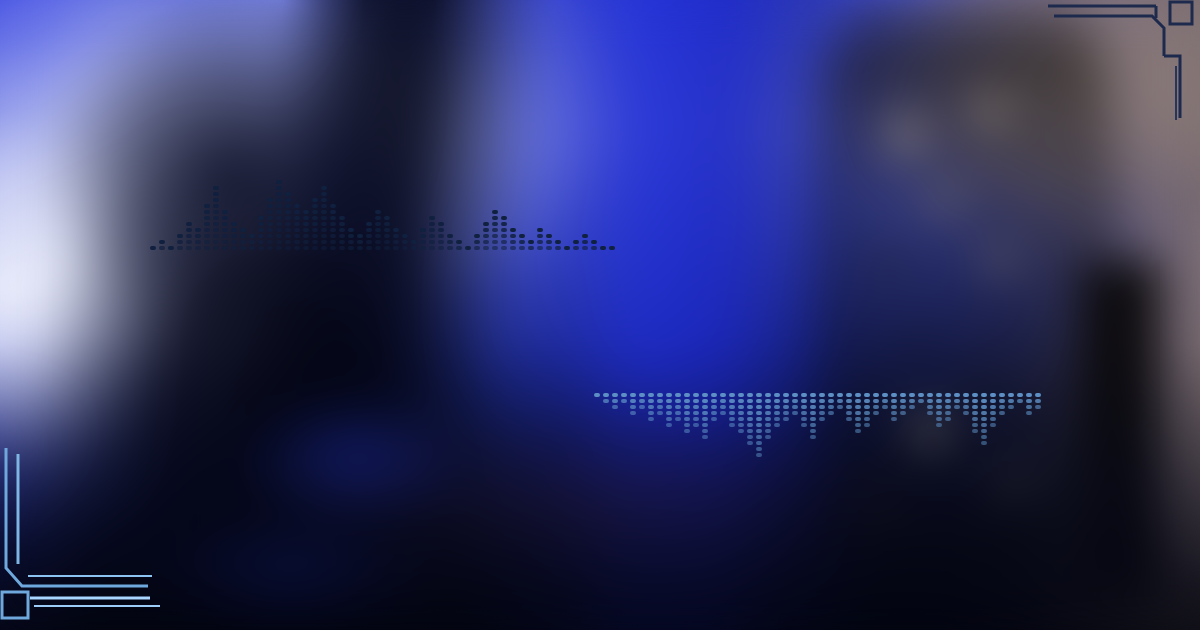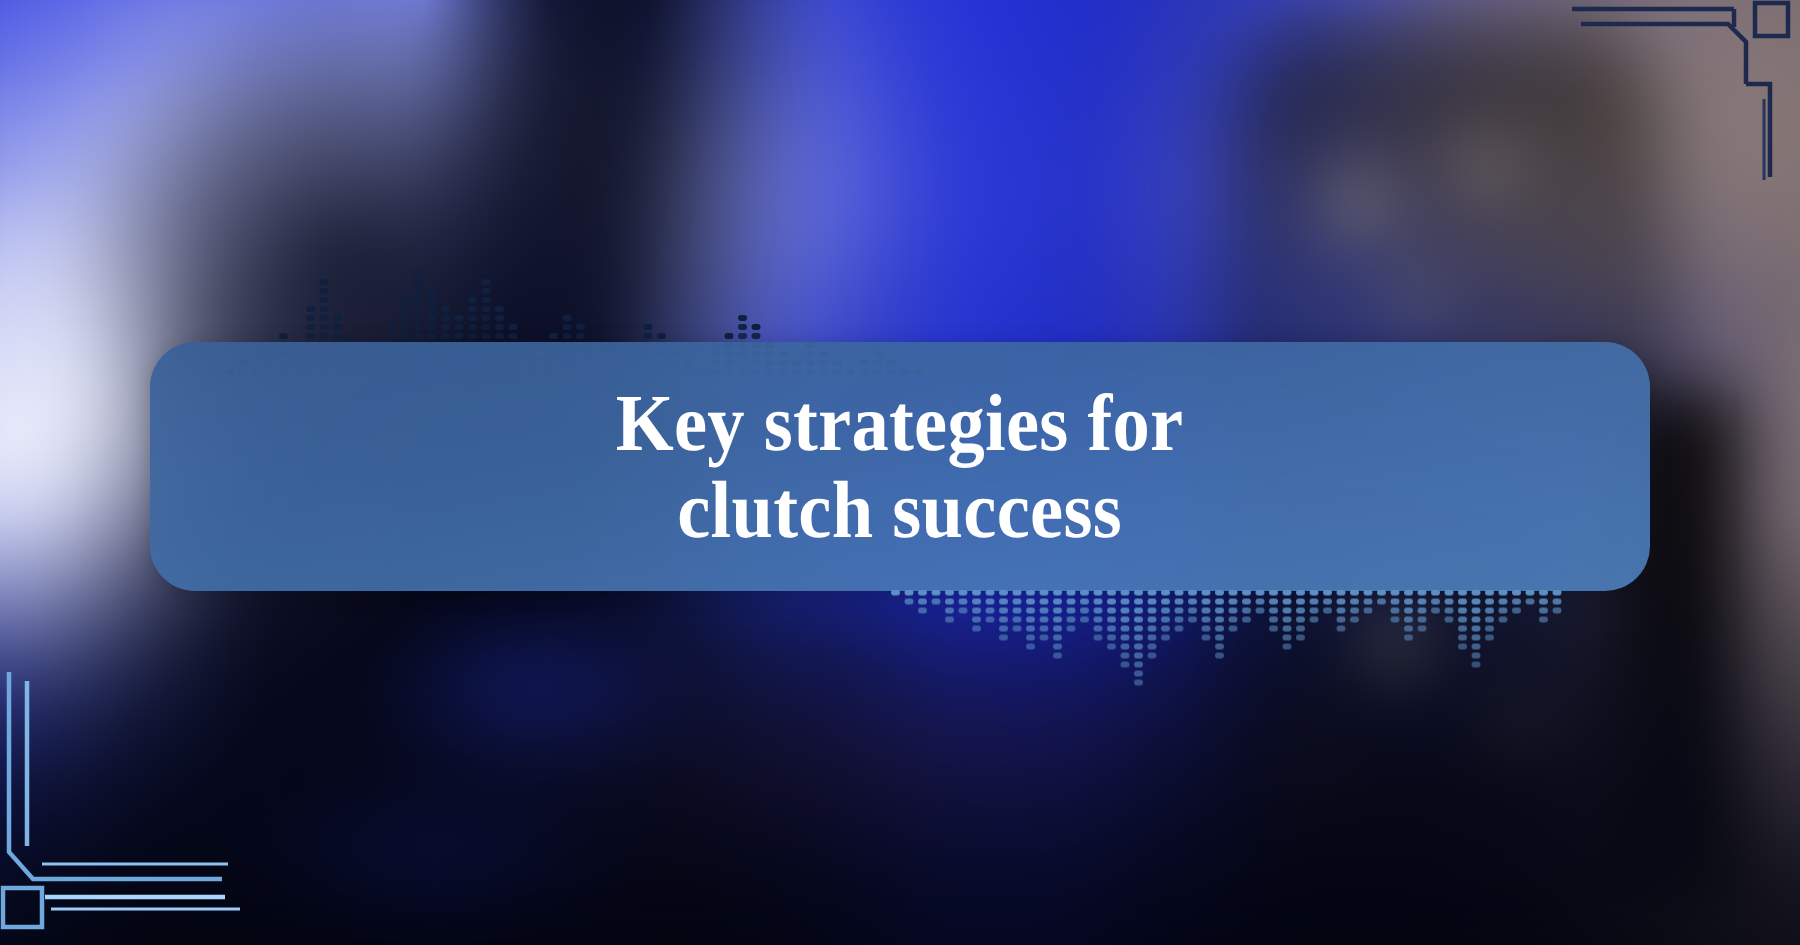--- a/index.html
+++ b/index.html
@@ -679,24 +679,20 @@
     <svg width="190" height="190" viewBox="0 0 190 190" fill="none">
       <path d="M6 8 V128 L22 146 H148" stroke="#6fa8dc" stroke-width="3"></path>
       <path d="M18 14 V124" stroke="#7fb5e4" stroke-width="3"></path>
       <path d="M28 136 H152" stroke="#8cc3f0" stroke-width="2"></path>
       <rect x="2" y="152" width="26" height="26" stroke="#6fa8dc" stroke-width="3" fill="none"></rect>
       <path d="M30 158 H150" stroke="#a8d6ff" stroke-width="3"></path>
       <path d="M34 166 H160" stroke="#9ccdf8" stroke-width="2"></path>
     </svg>
   </div>
 
-  <div class="title-card">
-    <h1 class="title-text">Key strategies for
-clutch success</h1>
-  </div>
 
   <div class="waveform wf-bottom" id="wf-bottom">
       <div class="wf-col">
         <div class="wf-dot" style="background: rgb(93, 143, 196); opacity: 1;"></div>
       </div>
       <div class="wf-col">
         <div class="wf-dot" style="background: rgb(93, 143, 196); opacity: 1;"></div>
         <div class="wf-dot" style="background: rgb(93, 143, 196); opacity: 0.725;"></div>
       </div>
       <div class="wf-col">

